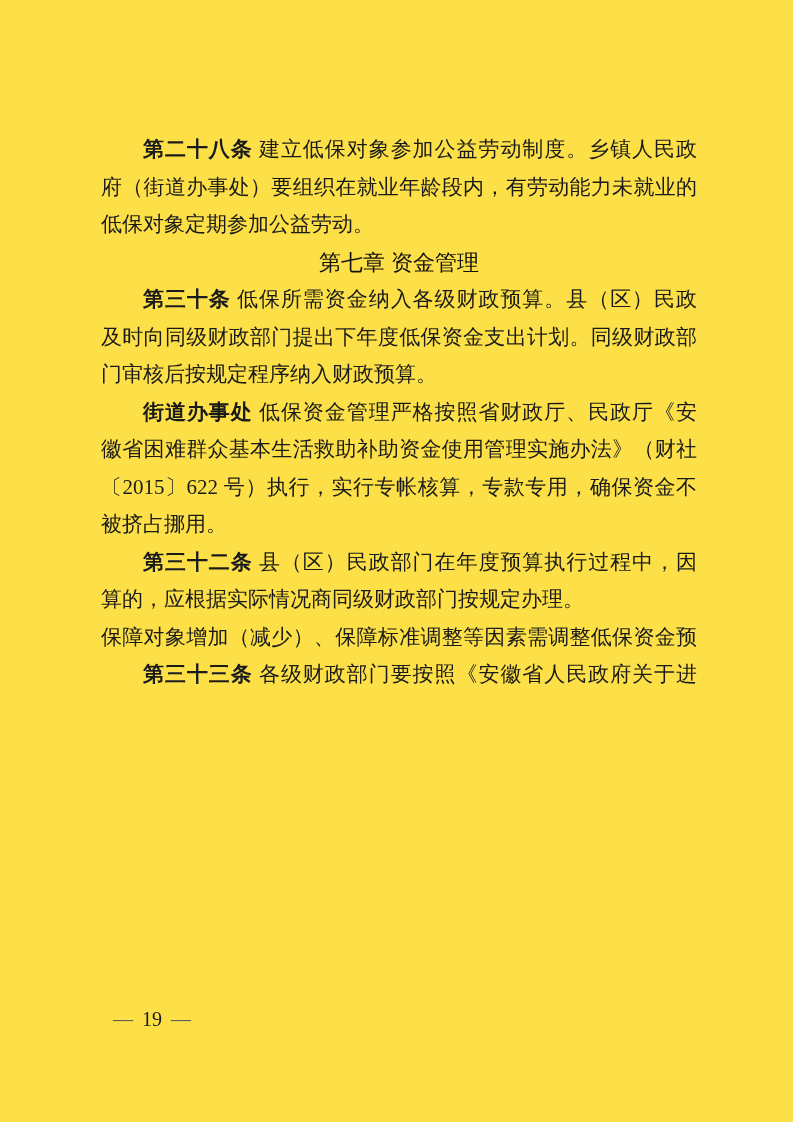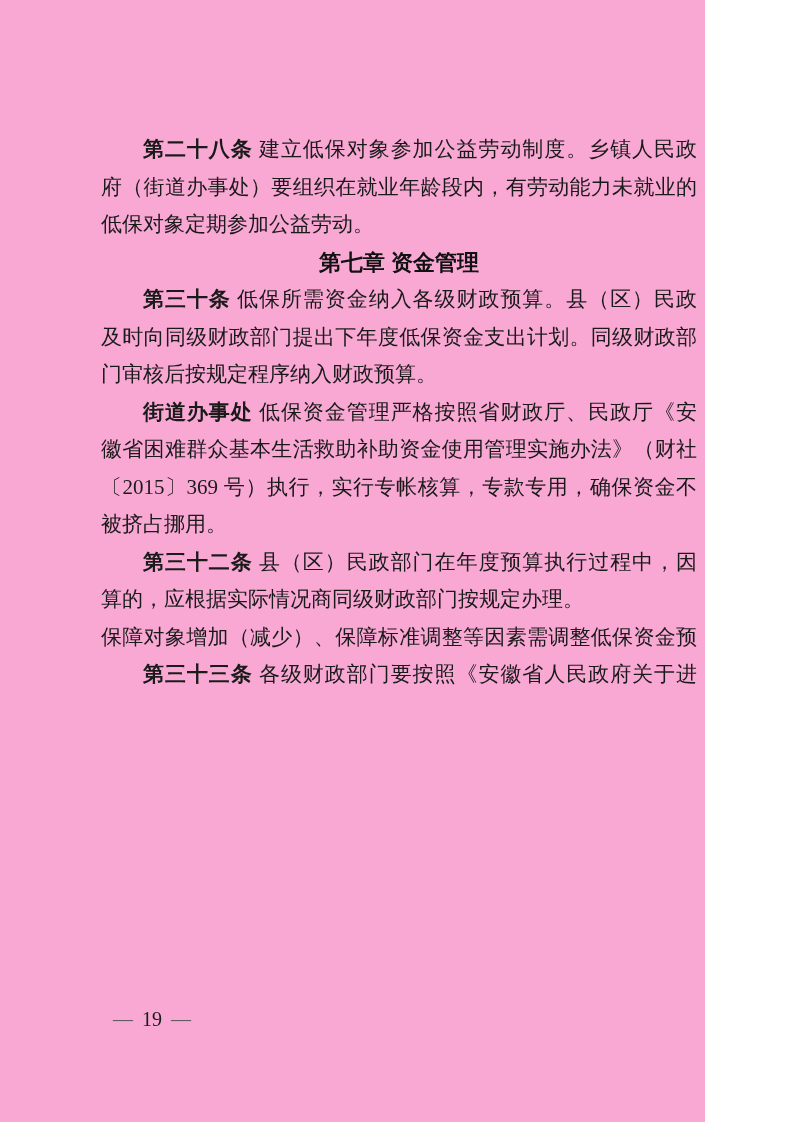--- a/index.html
+++ b/index.html
@@ -5,43 +5,43 @@
   html, body { margin: 0; padding: 0; }
   body {
     width: 793px; height: 1122px;
     background: #ffffff;
     font-family: "Liberation Serif", "DejaVu Serif", serif;
     color: #1a1a1a;
     -webkit-font-smoothing: antialiased;
   }
   .page {
     position: relative;
-    width: 705px; height: 1122px;
-    background: #f9a8d4;
+    width: 793px; height: 1122px;
+    background: #fde047;
     overflow: hidden;
   }
   .doc-body {
     position: absolute;
     left: 101px; top: 131px; width: 596px;
     font-size: 21px;
     line-height: 37.5px;
     letter-spacing: 0;
   }
   .para { margin: 0; }
   .line {
     text-align: justify;
     white-space: normal;
   }
   .line.fill { text-align-last: justify; }
   .line.first { text-indent: 42px; }
   .article-label { font-weight: bold; }
   .chapter-heading {
     text-align-last: center;
     font-family: "Liberation Sans", "DejaVu Sans", sans-serif;
-    font-weight: bold;
+    font-weight: normal;
     font-size: 22px;
     line-height: 37.5px;
     color: #111111;
   }
   .footer {
     position: absolute;
     left: 113px; top: 1007px;
     font-size: 20px;
     line-height: 24px;
     display: flex;
@@ -63,21 +63,21 @@
       </div>
       <div class="chapter-heading">第七章 资金管理</div>
       <div class="para">
         <div class="line fill first"><span class="article-label">第三十条</span> 低保所需资金纳入各级财政预算。县（区）民政</div>
         <div class="line fill">及时向同级财政部门提出下年度低保资金支出计划。同级财政部</div>
         <div class="line">门审核后按规定程序纳入财政预算。</div>
       </div>
       <div class="para">
         <div class="line fill first"><span class="article-label">街道办事处</span> 低保资金管理严格按照省财政厅、民政厅《安</div>
         <div class="line fill">徽省困难群众基本生活救助补助资金使用管理实施办法》（财社</div>
-        <div class="line fill">〔2015〕369 号）执行，实行专帐核算，专款专用，确保资金不</div>
+        <div class="line fill">〔2015〕622 号）执行，实行专帐核算，专款专用，确保资金不</div>
         <div class="line">被挤占挪用。</div>
       </div>
       <div class="para">
         <div class="line fill first"><span class="article-label">第三十二条</span> 县（区）民政部门在年度预算执行过程中，因</div>
         <div class="line">算的，应根据实际情况商同级财政部门按规定办理。</div>
         <div class="line fill">保障对象增加（减少）、保障标准调整等因素需调整低保资金预</div>
       </div>
       <div class="para">
         <div class="line fill first"><span class="article-label">第三十三条</span> 各级财政部门要按照《安徽省人民政府关于进</div>
       </div>

